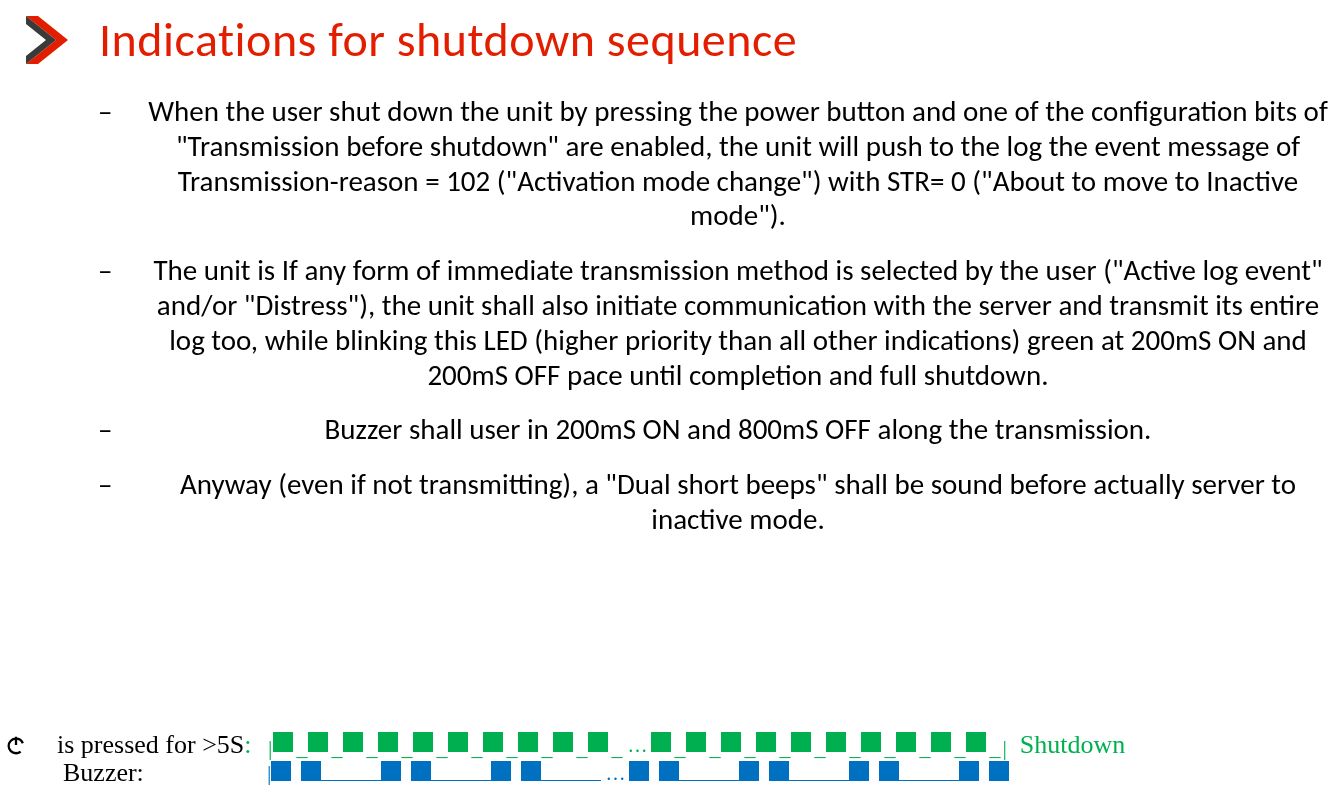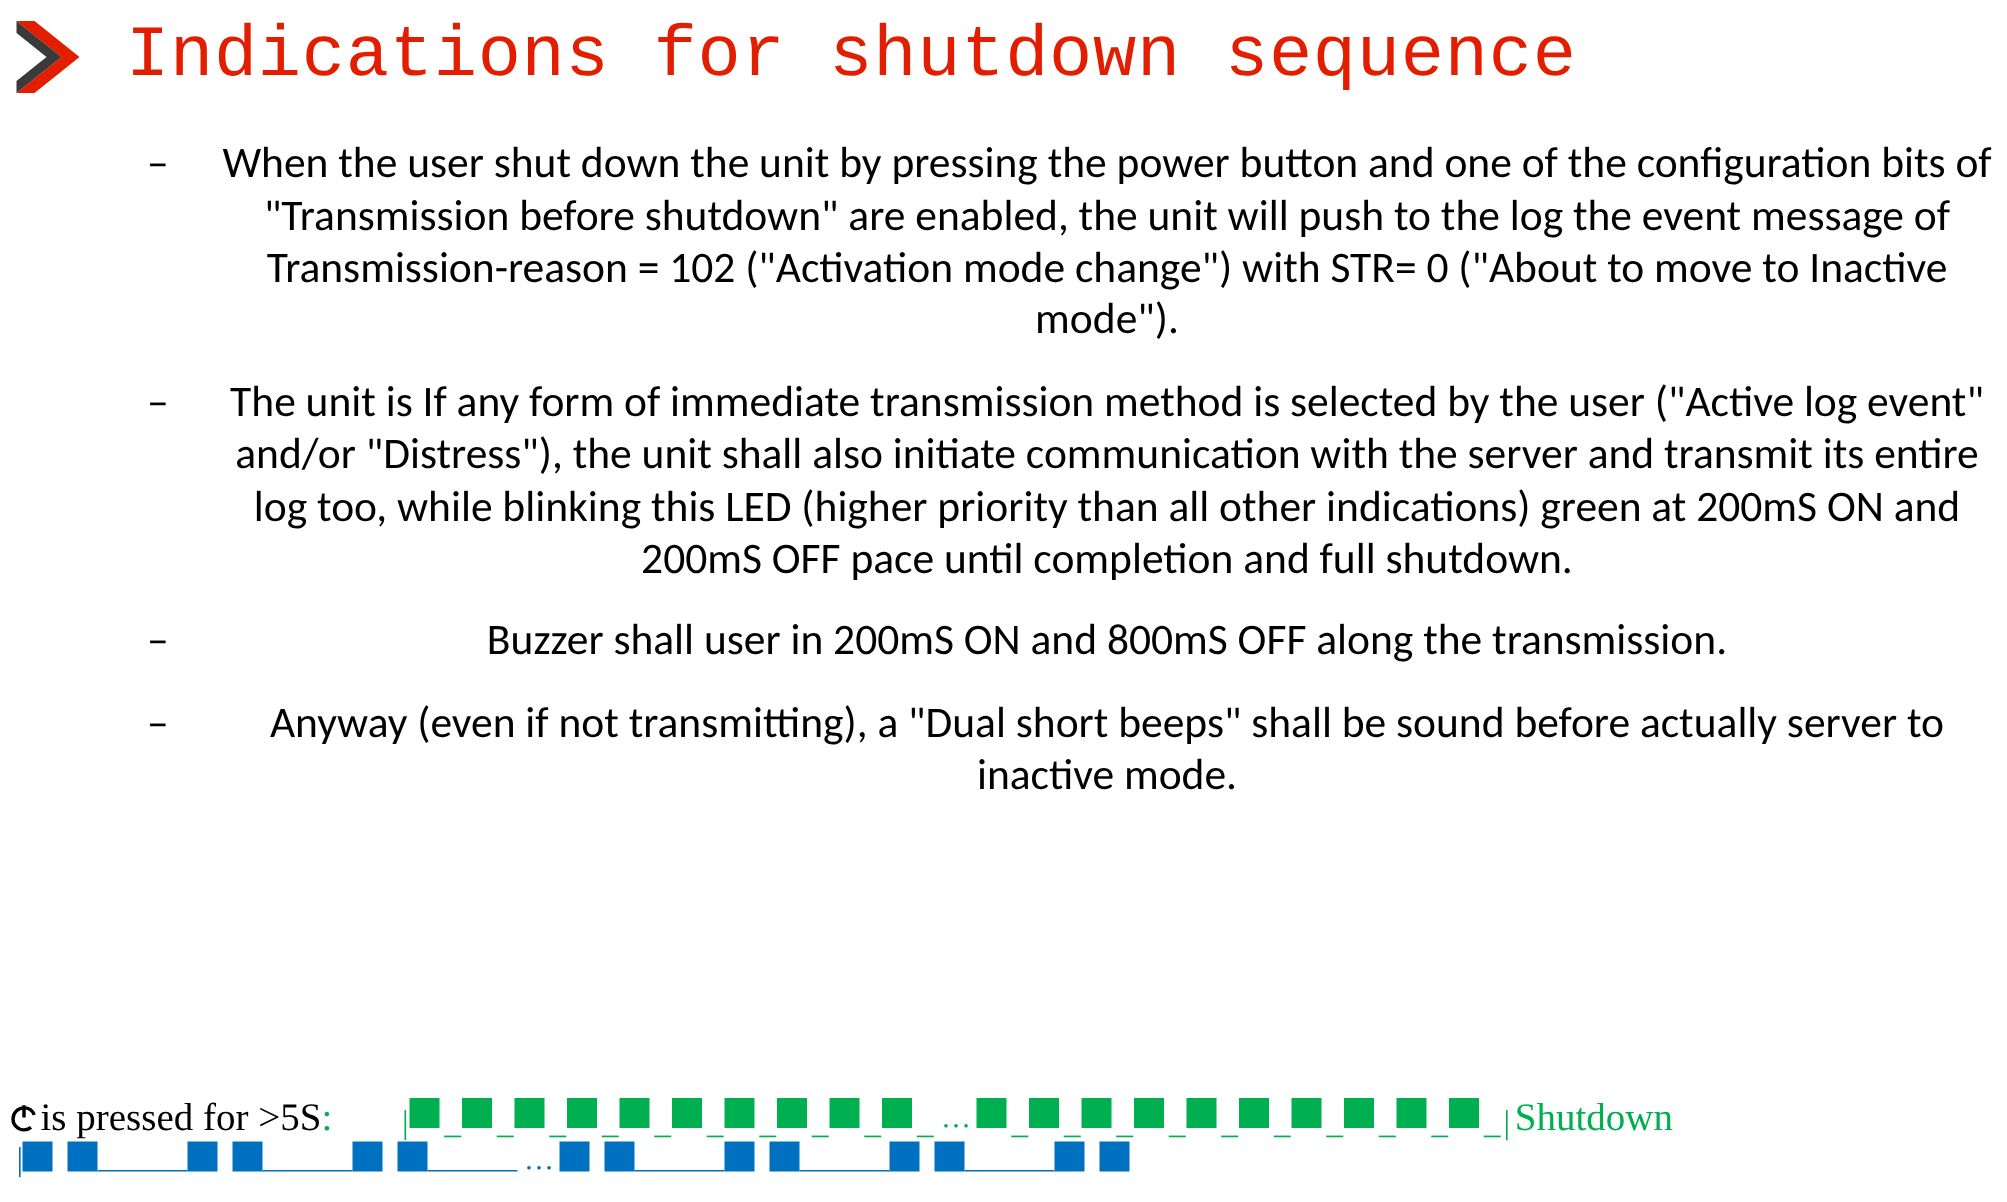--- a/index.html
+++ b/index.html
@@ -16,23 +16,22 @@
       overflow: hidden;
     }
     .slide {
       padding: 10px 0 0 0;
       width: 100%;
       height: 100%;
     }
     .header {
       display: flex;
       align-items: center;
-      padding-left: 3px;
+      padding-left: 18px;
       margin-bottom: 25px;
-      font-family: Liberation Mono, monospace;
     }
     .logo {
       width: 56px;
       height: 56px;
       flex-shrink: 0;
     }
     .title {
       color: #e31e00;
       font-size: 48px;
       font-weight: 400;
@@ -75,20 +74,21 @@
     }
     .power-icon {
       width: 22px;
       height: 22px;
       flex-shrink: 0;
     }
     .footer-label {
       font-family: 'Times New Roman', Times, serif;
       font-size: 26px;
       color: #000000;
+      margin-left: 30px;
     }
     .colon-green {
       color: #00b050;
       font-family: 'Times New Roman', Times, serif;
       font-size: 26px;
     }
     .timing-area {
       display: flex;
       align-items: center;
       margin-left: 6px;
@@ -133,21 +133,21 @@
     .ellipsis-green {
       color: #00b050;
     }
     .ellipsis-blue {
       color: #0070c0;
     }
     .shutdown-label {
       color: #00b050;
       font-family: 'Times New Roman', Times, serif;
       font-size: 26px;
-      margin-left: 2px;
+      margin-left: 12px;
     }
     .pipe-green {
       color: #00b050;
     }
     .pipe-blue {
       color: #0070c0;
       font-family: 'Times New Roman', Times, serif;
       font-size: 22px;
     }
     .buzzer-label-wrap {
@@ -209,20 +209,23 @@
         <span class="pipe-green green-underscore">|</span>
         <span id="led-before"><span class="block green-block"></span><span class="green-underscore">_</span><span class="block green-block"></span><span class="green-underscore">_</span><span class="block green-block"></span><span class="green-underscore">_</span><span class="block green-block"></span><span class="green-underscore">_</span><span class="block green-block"></span><span class="green-underscore">_</span><span class="block green-block"></span><span class="green-underscore">_</span><span class="block green-block"></span><span class="green-underscore">_</span><span class="block green-block"></span><span class="green-underscore">_</span><span class="block green-block"></span><span class="green-underscore">_</span><span class="block green-block"></span><span class="green-underscore">_</span></span>
         <span class="ellipsis ellipsis-green">…</span>
         <span id="led-after"><span class="block green-block"></span><span class="green-underscore">_</span><span class="block green-block"></span><span class="green-underscore">_</span><span class="block green-block"></span><span class="green-underscore">_</span><span class="block green-block"></span><span class="green-underscore">_</span><span class="block green-block"></span><span class="green-underscore">_</span><span class="block green-block"></span><span class="green-underscore">_</span><span class="block green-block"></span><span class="green-underscore">_</span><span class="block green-block"></span><span class="green-underscore">_</span><span class="block green-block"></span><span class="green-underscore">_</span><span class="block green-block"></span><span class="green-underscore">_</span></span>
         <span class="pipe-green green-underscore">|</span>
         <span class="shutdown-label">Shutdown</span>
       </div>
     </div>
 
     <div class="footer-row">
+      <div class="buzzer-label-wrap">
+        <span class="footer-label">Buzzer:</span>
+      </div>
       <div class="timing-area">
         <span class="pipe-blue">|</span>
         <span id="buzzer-before"><span class="block blue-block"></span><span class="blue-small-gap"></span><span class="block blue-block"></span><span class="blue-gap"></span><span class="block blue-block"></span><span class="blue-small-gap"></span><span class="block blue-block"></span><span class="blue-gap"></span><span class="block blue-block"></span><span class="blue-small-gap"></span><span class="block blue-block"></span><span class="blue-gap"></span></span>
         <span class="ellipsis ellipsis-blue">…</span>
         <span id="buzzer-after"><span class="block blue-block"></span><span class="blue-small-gap"></span><span class="block blue-block"></span><span class="blue-gap"></span><span class="block blue-block"></span><span class="blue-small-gap"></span><span class="block blue-block"></span><span class="blue-gap"></span><span class="block blue-block"></span><span class="blue-small-gap"></span><span class="block blue-block"></span><span class="blue-gap"></span><span class="block blue-block"></span><span class="blue-small-gap"></span><span class="block blue-block"></span></span>
       </div>
     </div>
 
   </div>
 

